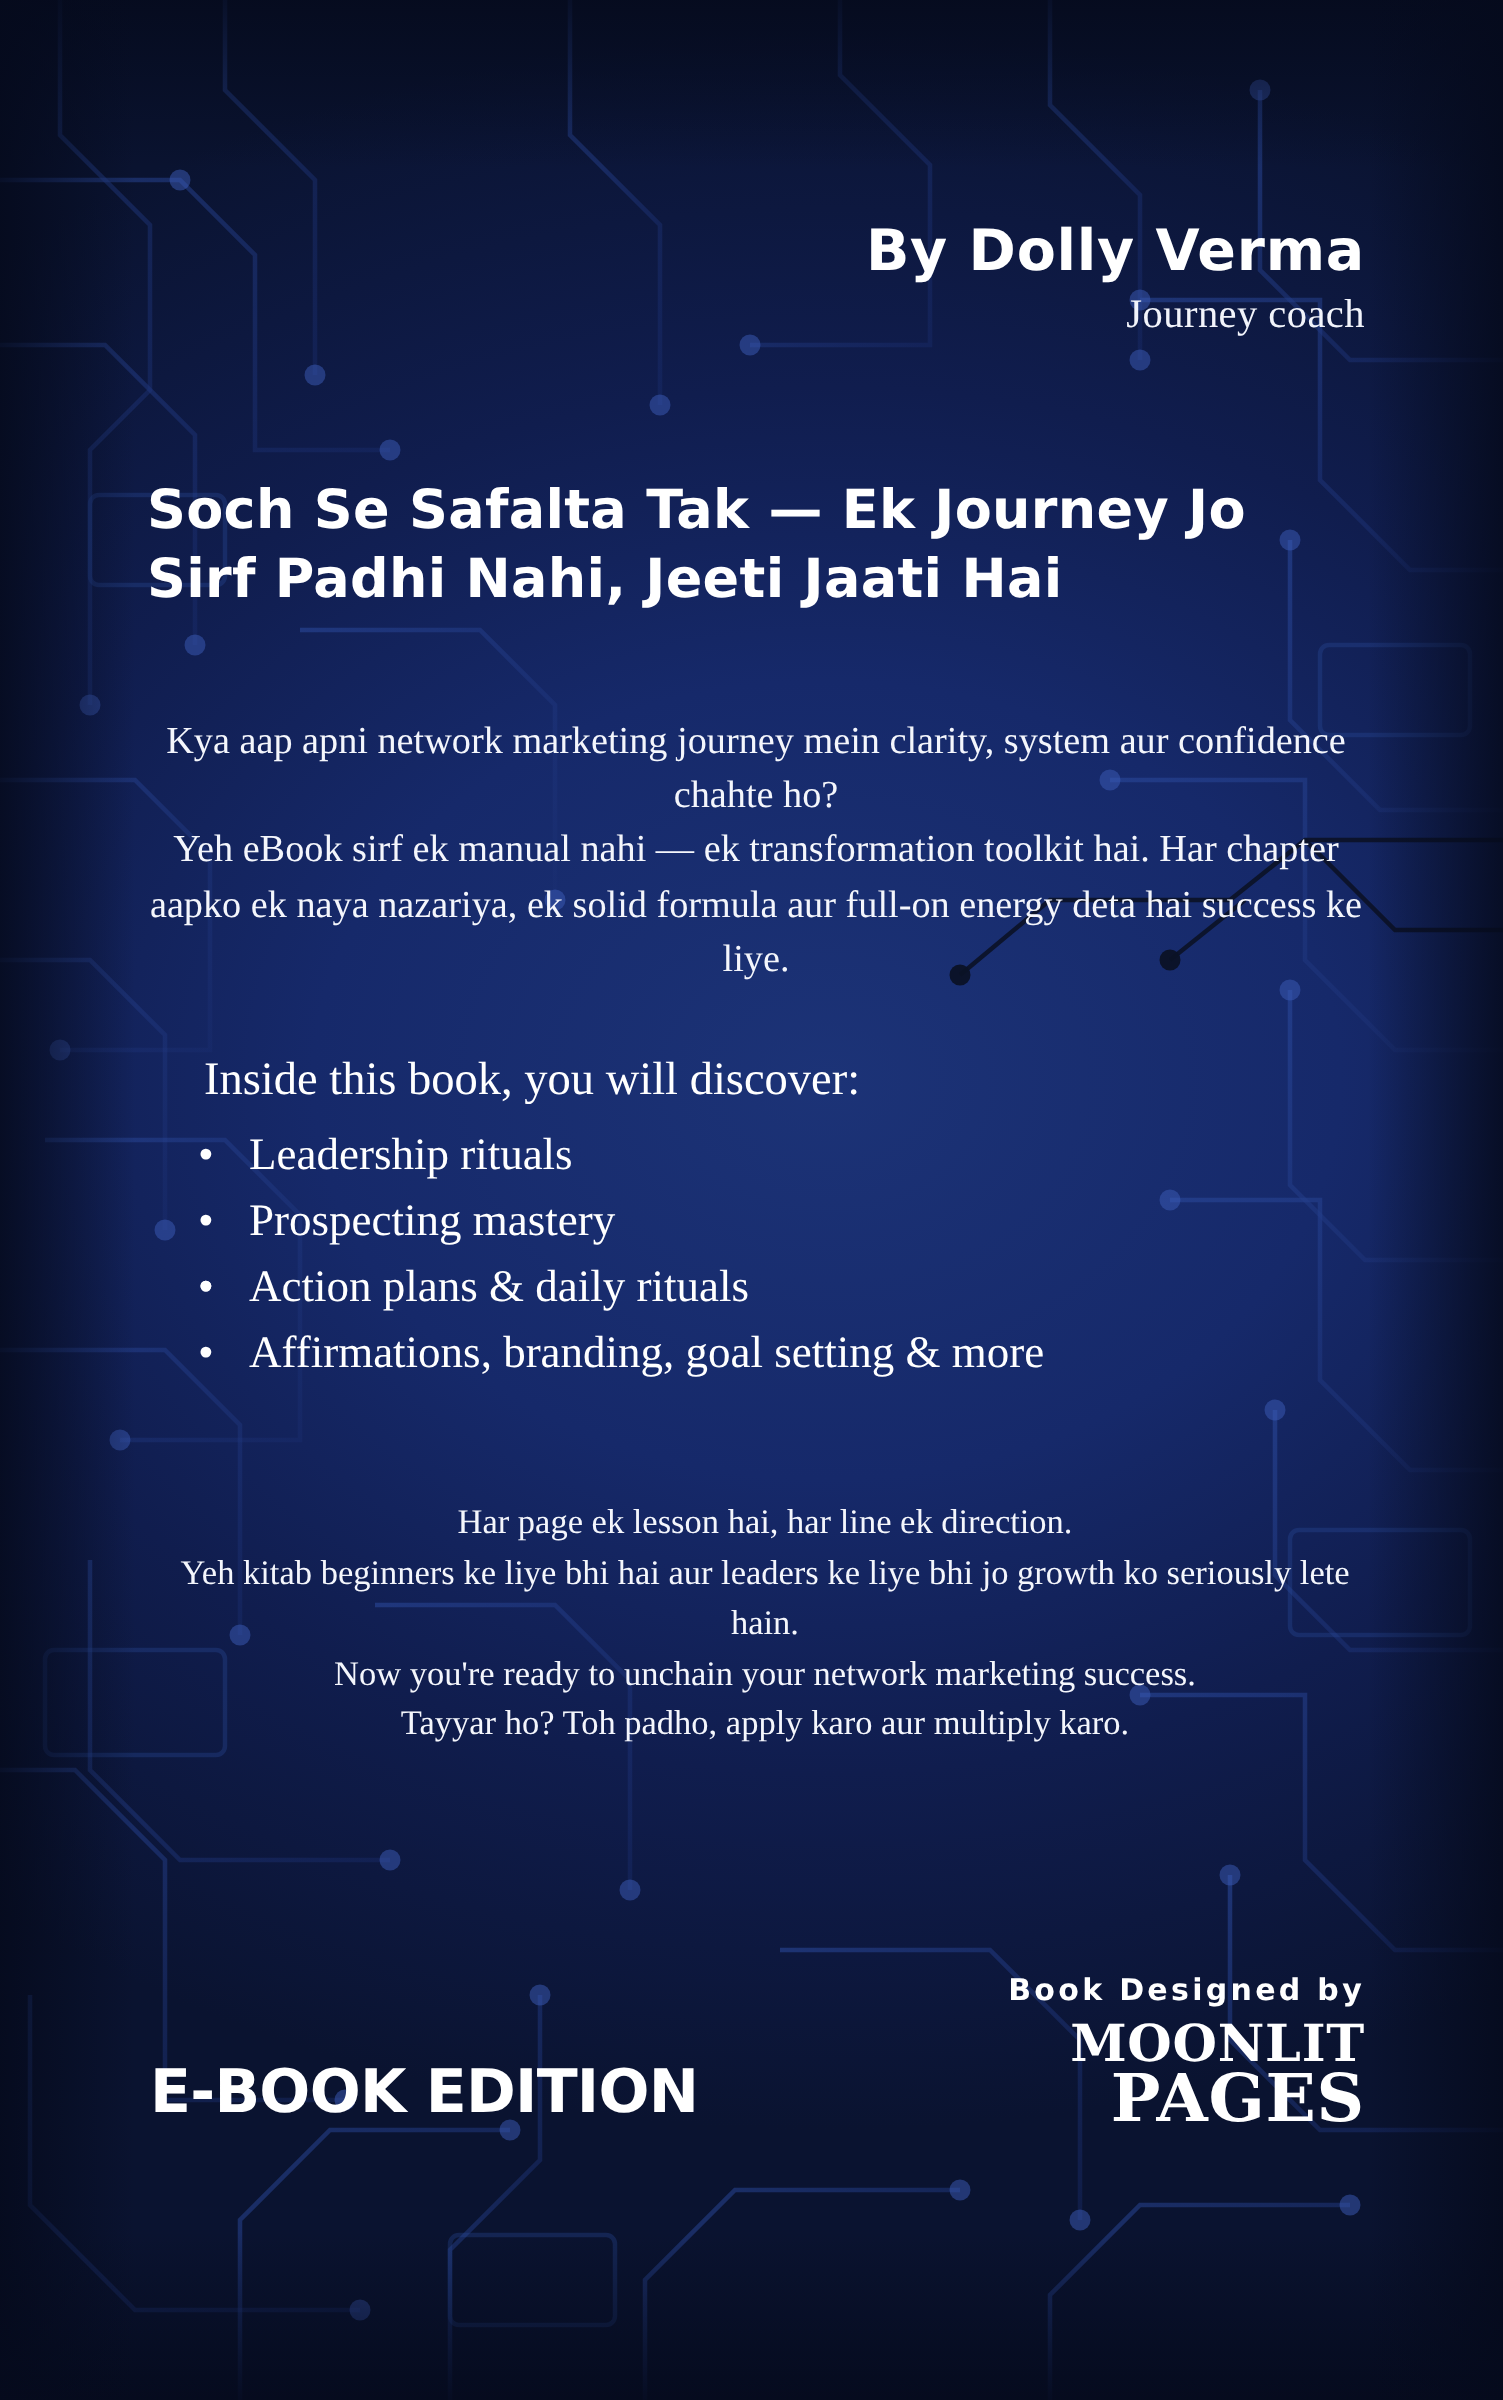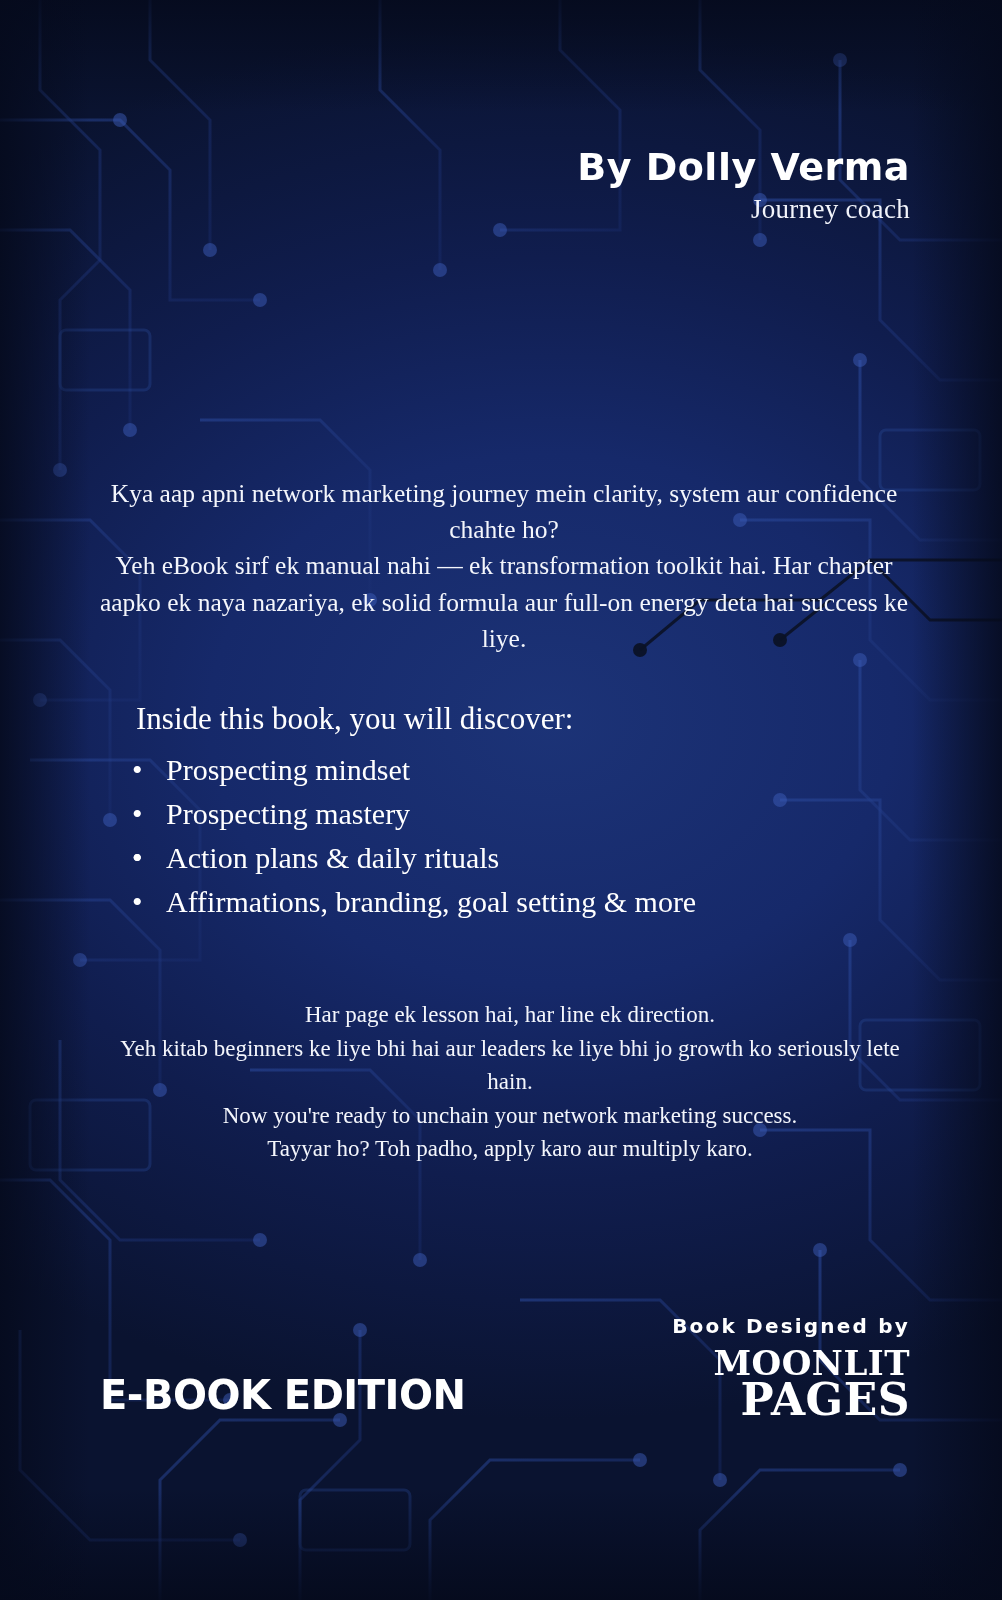--- a/index.html
+++ b/index.html
@@ -289,28 +289,29 @@
 
   <div id="vignette"></div>
 
   <div class="content">
 
     <div class="author-block">
       <div class="author-name">By Dolly Verma</div>
       <div class="author-role">Journey coach</div>
     </div>
 
+    <div class="title">Soch Se Safalta Tak — Ek Journey Jo Sirf Padhi Nahi, Jeeti Jaati Hai</div>
 
     <div class="intro" style="white-space: pre-line;">Kya aap apni network marketing journey mein clarity, system aur confidence chahte ho?
 Yeh eBook sirf ek manual nahi — ek transformation toolkit hai. Har chapter aapko ek naya nazariya, ek solid formula aur full-on energy deta hai success ke liye.</div>
 
     <div class="discover-heading">Inside this book, you will discover:</div>
 
     <ul class="discover-list">
-      <li><span class="dot">•</span><span>Prospecting mindset</span></li>
+      <li><span class="dot">•</span><span>Leadership rituals</span></li>
       <li><span class="dot">•</span><span>Prospecting mastery</span></li>
       <li><span class="dot">•</span></li>
       <li><span class="dot">•</span><span>Action plans &amp; daily rituals</span></li>
       <li><span class="dot">•</span><span>Affirmations, branding, goal setting &amp; more</span></li>
     </ul>
 
     <div class="outro" style="white-space: pre-line;">Har page ek lesson hai, har line ek direction.
 Yeh kitab beginners ke liye bhi hai aur leaders ke liye bhi jo growth ko seriously lete hain.
 Now you're ready to unchain your network marketing success.
 Tayyar ho? Toh padho, apply karo aur multiply karo.</div>

